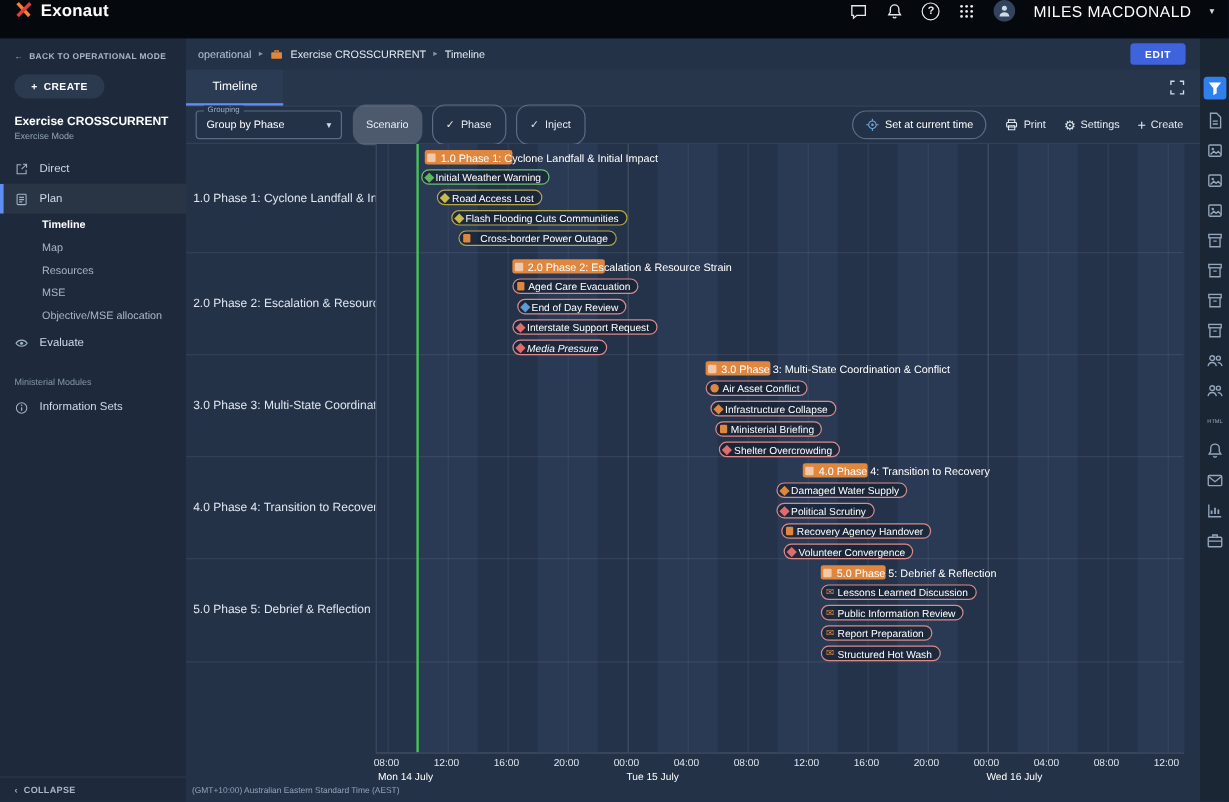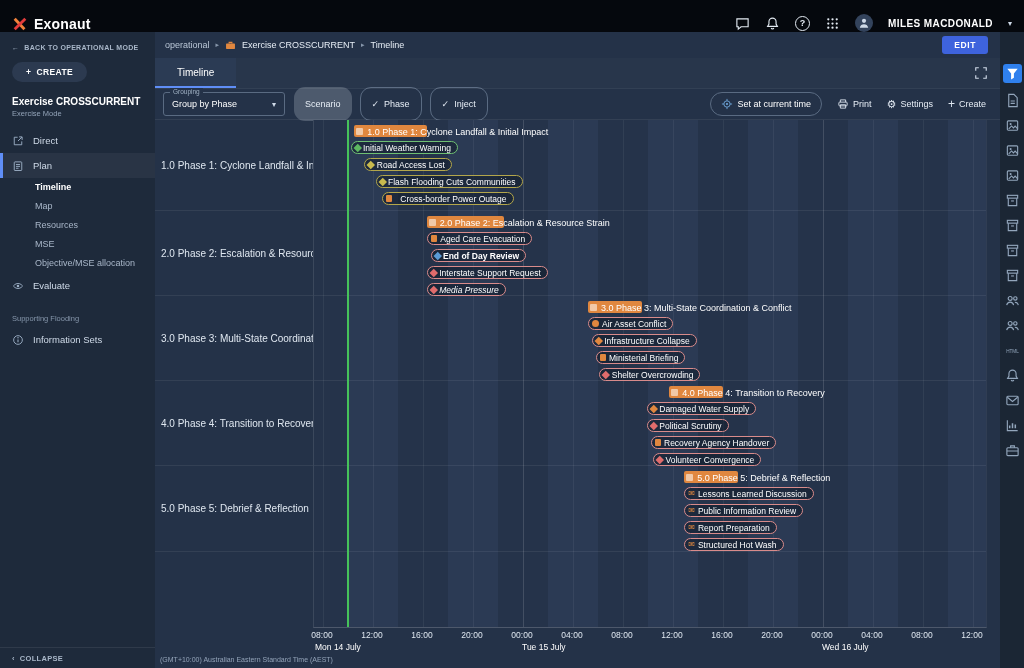--- a/index.html
+++ b/index.html
@@ -2,30 +2,30 @@
 <html><head>
 <meta charset="utf-8">
 <style>
   html,body{margin:0;padding:0}
   body{width:1024px;height:668px;position:relative;overflow:hidden;background:#243248;
        font-family:"Liberation Sans","DejaVu Sans",sans-serif;color:#e6edf5}
   svg{display:block;width:100%;height:100%}
 
   
   .topbar{position:absolute;left:0;top:0;width:1024px;height:32px;background:#05080d;
-          display:flex;align-items:flex-end;justify-content:space-between;padding:0 12px;box-sizing:border-box;z-index:6}
+          display:flex;align-items:flex-start;justify-content:space-between;padding:0 12px;box-sizing:border-box;z-index:6}
   .brand{display:flex;align-items:center;gap:6px}
   .brand-logo{width:16px;height:16px}
   .brand-name{font-size:14px;font-weight:bold;color:#fff;letter-spacing:.2px}
   .topbar-right{display:flex;align-items:center;gap:15px}
   .tb-ic{width:15px;height:15px;color:#e3eaf2;cursor:pointer}
   .help-circle{width:13px;height:13px;border:1px solid #e3eaf2;border-radius:50%;font-size:9px;
                display:flex;align-items:center;justify-content:center;font-weight:bold}
   .avatar{width:18px;height:18px;border-radius:50%;background:#33435c;color:#cfdae8;padding:2px;box-sizing:border-box}
-  .user-name{font-size:10px;font-weight:bold;letter-spacing:.4px;color:#fff}
+  .user-name{font-size:13px;font-weight:normal;letter-spacing:.4px;color:#fff}
   .caret{font-size:8px;color:#cfdae8}
 
   
   .sidebar{position:absolute;left:0;top:32px;width:155px;bottom:0;background:#1e2a3b;box-sizing:border-box;z-index:4}
   .back-row{padding:12px 12px 2px;font-size:7px;font-weight:bold;color:#a9b7c9;letter-spacing:.3px;
             display:flex;align-items:center;gap:5px;cursor:pointer}
   .create-btn{margin:9px 12px 4px;background:#2c3a50;border:none;border-radius:12px;height:20px;
               display:inline-flex;align-items:center;gap:5px;padding:0 14px;font-size:8.5px;font-weight:bold;
               color:#fff;letter-spacing:.4px;cursor:pointer;font-family:inherit}
   .ex-name{padding:10px 12px 0;font-size:10px;font-weight:bold;color:#fff}
@@ -205,21 +205,21 @@
       <div class="nav-item">
         <span class="nav-ic">
           <svg viewBox="0 0 16 16">
             <path d="M1.8 8S4.2 4.6 8 4.6 14.2 8 14.2 8 11.8 11.4 8 11.4 1.8 8 1.8 8z" fill="none" stroke="currentColor" stroke-width="1.2"></path>
             <circle cx="8" cy="8" r="1.7" fill="currentColor"></circle>
           </svg>
         </span>
         <span class="nav-lbl">Evaluate</span>
       </div>
     </div>
-  <div class="section-label">Supporting Flooding</div>
+  <div class="section-label">Ministerial Modules</div>
   <div>
       <div class="nav-item">
         <span class="nav-ic">
           <svg viewBox="0 0 16 16">
             <circle cx="8" cy="8" r="5.8" fill="none" stroke="currentColor" stroke-width="1.2"></circle>
             <path d="M8 7.2V11" stroke="currentColor" stroke-width="1.4"></path>
             <circle cx="8" cy="5" r="0.9" fill="currentColor"></circle>
           </svg>
         </span>
         <span class="nav-lbl">Information Sets</span>
@@ -377,21 +377,21 @@
             </div>
             <div class="plot-row" style="height: 85px;">
               <div class="gbar" style="left: 112.75px; width: 77.5px;">
                 <span class="gbar-ic"></span>
                 <span class="gbar-lbl">2.0 Phase 2: Escalation &amp; Resource Strain</span>
               </div>
               <div class="chip" style="left: 112.75px; top: 21px; border: 1px solid rgb(217, 139, 139);">
                 <span class="sh-square" style="background: rgb(224, 135, 63);"></span>
                 <span>Aged Care Evacuation</span>
               </div>
-              <div class="chip" style="left: 116.5px; top: 38px; border: 1px solid rgb(217, 139, 139); font-weight: bold;">
+              <div class="chip" style="left: 116.5px; top: 38px; border: 1px solid rgb(217, 139, 139);">
                 <span class="sh-diamond" style="background: rgb(91, 155, 213);"></span>
                 <span>End of Day Review</span>
               </div>
               <div class="chip" style="left: 112.75px; top: 55px; border: 1px solid rgb(217, 139, 139);">
                 <span class="sh-diamond" style="background: rgb(224, 108, 108);"></span>
                 <span>Interstate Support Request</span>
               </div>
               <div class="chip" style="left: 112.75px; top: 72px; border: 1px solid rgb(217, 139, 139); font-style: italic;">
                 <span class="sh-diamond" style="background: rgb(224, 108, 108);"></span>
                 <span>Media Pressure</span>

